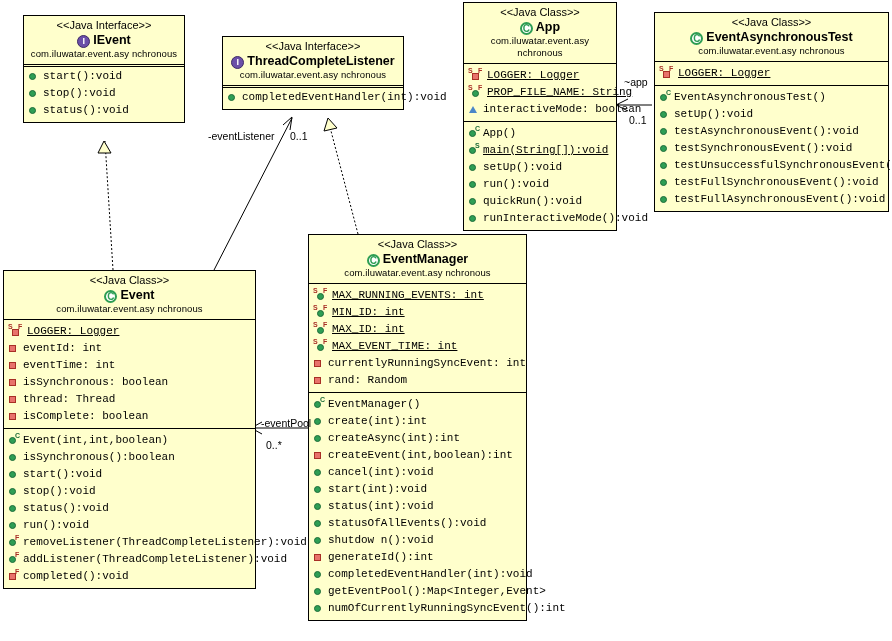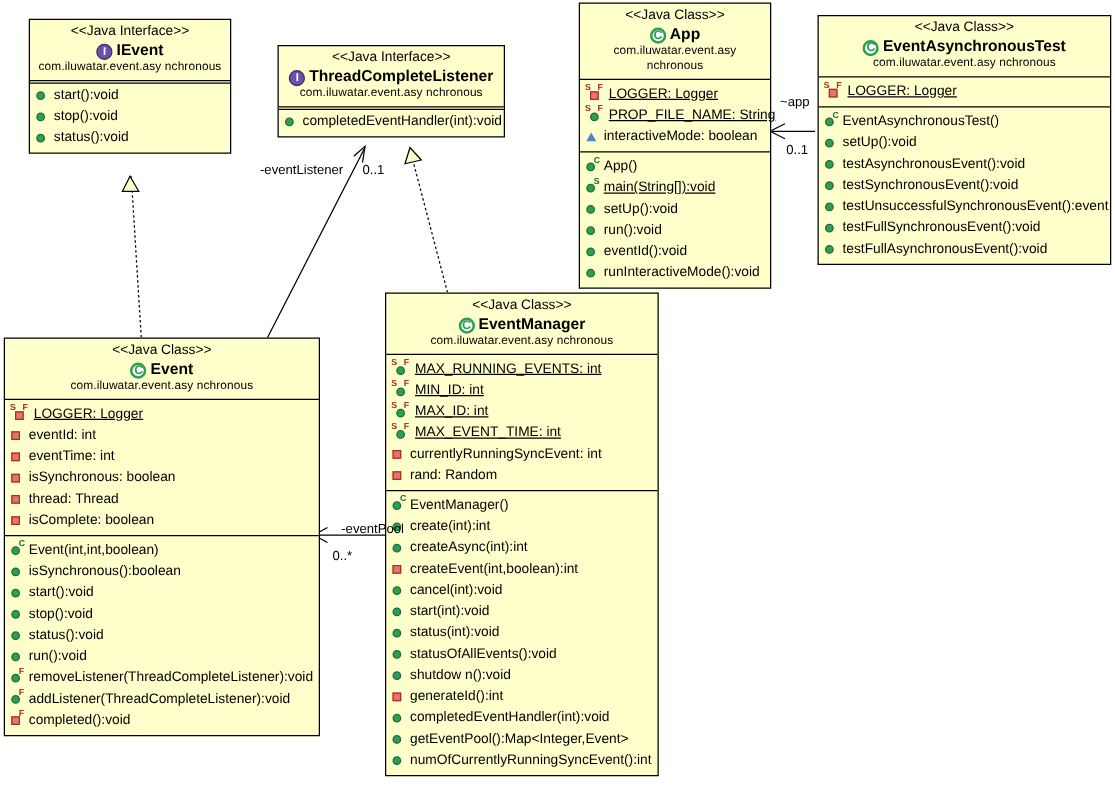--- a/index.html
+++ b/index.html
@@ -34,21 +34,21 @@
     border-top: 1px solid #000000;
     padding: 3px 0 3px 0;
   }
   .sect.double { border-top: 1px solid #000; box-shadow: inset 0 2px 0 -1px #ffffcc, inset 0 3px 0 -1px #000; }
   .row {
     display: flex; align-items: flex-start; gap: 2px;
     padding: 1px 3px 1px 4px;
     line-height: 15px; font-size: 11px;
     white-space: nowrap;
   }
-  .row .txt { display: inline-block; }
+  .row .txt { display: inline-block; font-family: Liberation Mono, monospace; }
   .row.underline .txt { text-decoration: underline; }
 
   
   .ic { position: relative; display: inline-block; width: 13px; height: 14px; flex: 0 0 13px; }
   .ic .dot {
     position: absolute; left: 1px; top: 4px; width: 7px; height: 7px;
     border-radius: 50%; background: #2e9e54; border: 1px solid #1c6b39;
     box-sizing: border-box;
   }
   .ic .sq {
@@ -237,21 +237,21 @@
       <div class="row">
         <span class="ic">
             <span class="dot"></span>
           </span>
         <span class="txt">run():void</span>
       </div>
       <div class="row">
         <span class="ic">
             <span class="dot"></span>
           </span>
-        <span class="txt">eventId():void</span>
+        <span class="txt">quickRun():void</span>
       </div>
       <div class="row">
         <span class="ic">
             <span class="dot"></span>
           </span>
         <span class="txt">runInteractiveMode():void</span>
       </div>
     </div>
   </div>
 
@@ -572,19 +572,19 @@
             <span class="dot"></span>
           </span>
         <span class="txt">numOfCurrentlyRunningSyncEvent():int</span>
       </div>
     </div>
   </div>
 
   <div class="edge-label" style="left:208px; top:130px;">-eventListener</div>
   <div class="edge-label" style="left:290px; top:130px;">0..1</div>
 
-  <div class="edge-label" style="left:273px; top:417px;">-eventPool</div>
+  <div class="edge-label" style="left:261px; top:417px;">-eventPool</div>
   <div class="edge-label" style="left:266px; top:439px;">0..*</div>
 
   <div class="edge-label" style="left:624px; top:76px;">~app</div>
   <div class="edge-label" style="left:629px; top:114px;">0..1</div>
 
 </div>
 
 </body></html>

